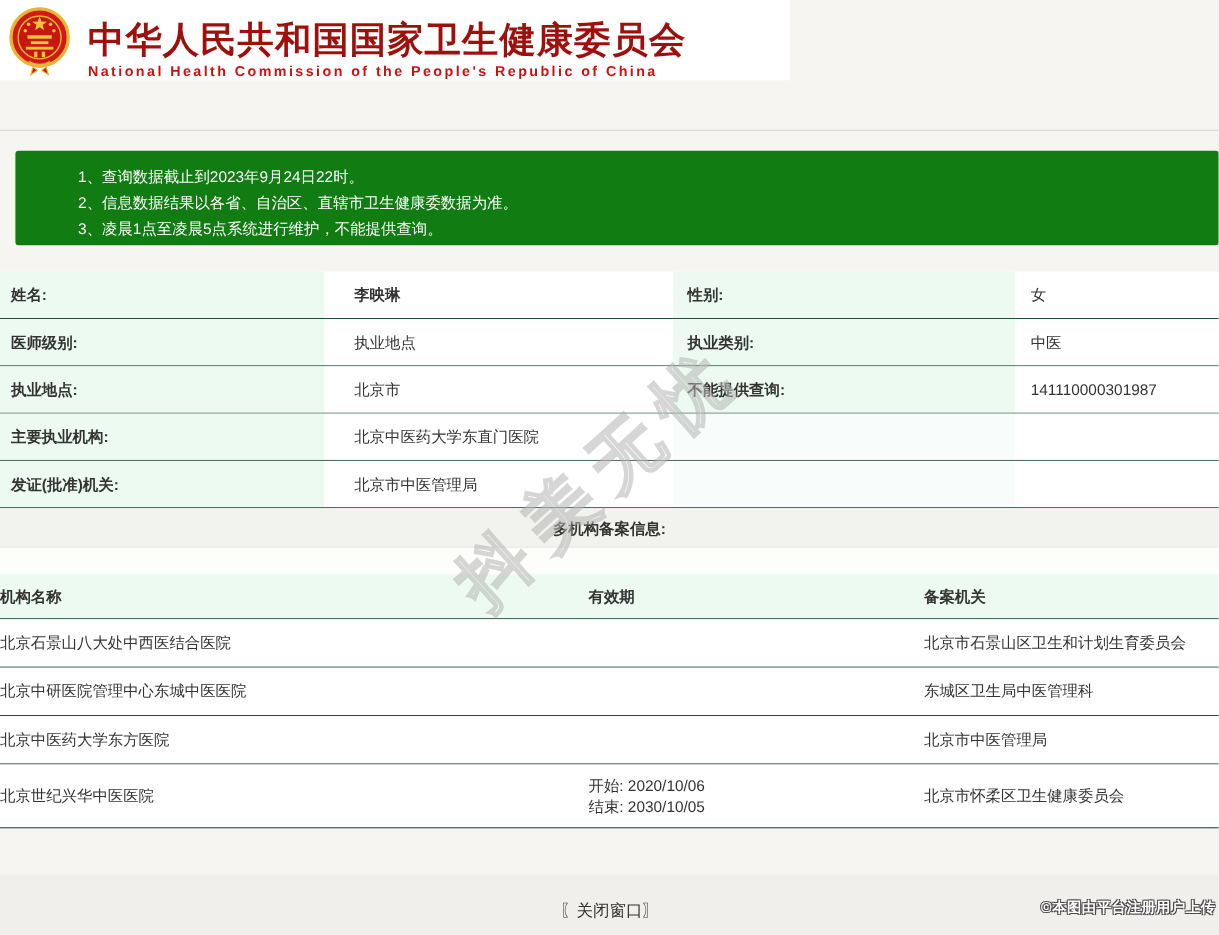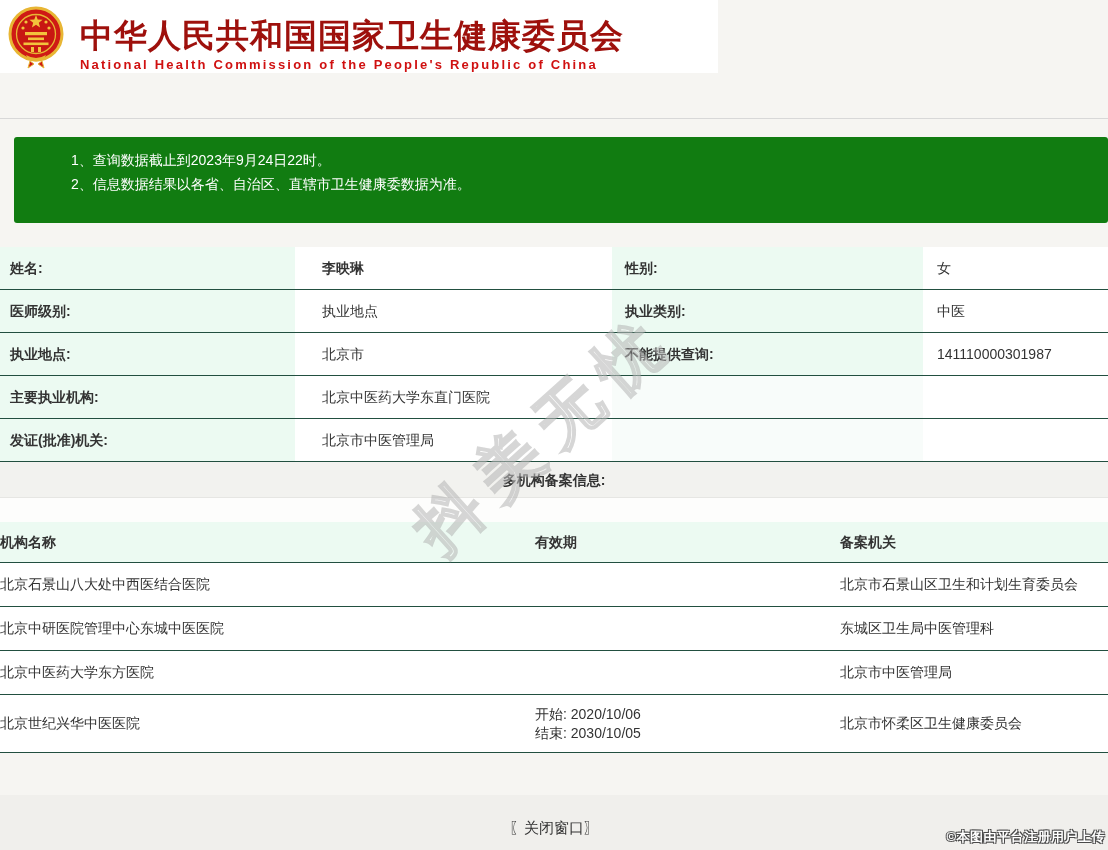--- a/index.html
+++ b/index.html
@@ -91,21 +91,21 @@
   .footer {
     position:absolute; left:0; top:795px; width:1108px; height:55px;
     background:#f0efec; text-align:center;
   }
   .close-link {
     display:inline-block; margin-top:24px;
     font-size:15px; color:#333; text-decoration:none; cursor:pointer;
   }
 
   .copyright {
-    position:absolute; right:3px; bottom:4px;
+    position:absolute; right:3px; bottom:16px;
     font-size:13px; font-weight:bold; color:#ffffff;
     letter-spacing:0.5px;
     text-shadow:-1px -1px 0 #4a4a4a, 1px -1px 0 #4a4a4a,
                 -1px 1px 0 #4a4a4a, 1px 1px 0 #4a4a4a;
   }
 
   
   .watermark {
     position:absolute; left:385px; top:390px;
     font-size:64px; font-weight:bold; letter-spacing:16px;
@@ -143,20 +143,21 @@
       <div class="title-cn">中华人民共和国国家卫生健康委员会</div>
       <div class="title-en">National Health Commission of the People's Republic of China</div>
     </div>
   </div>
 
   <div class="top-divider"></div>
 
   <div class="notice">
     <div>1、查询数据截止到2023年9月24日22时。</div>
     <div>2、信息数据结果以各省、自治区、直辖市卫生健康委数据为准。</div>
+    <div>3、凌晨1点至凌晨5点系统进行维护，不能提供查询。</div>
   </div>
 
   <div class="content">
 
     <div class="info-row">
       <div class="cell-label">姓名:</div>
       <div class="cell-value bold-value">李映琳</div>
       <div class="cell-label2">性别:</div>
       <div class="cell-value2">女</div>
     </div>

